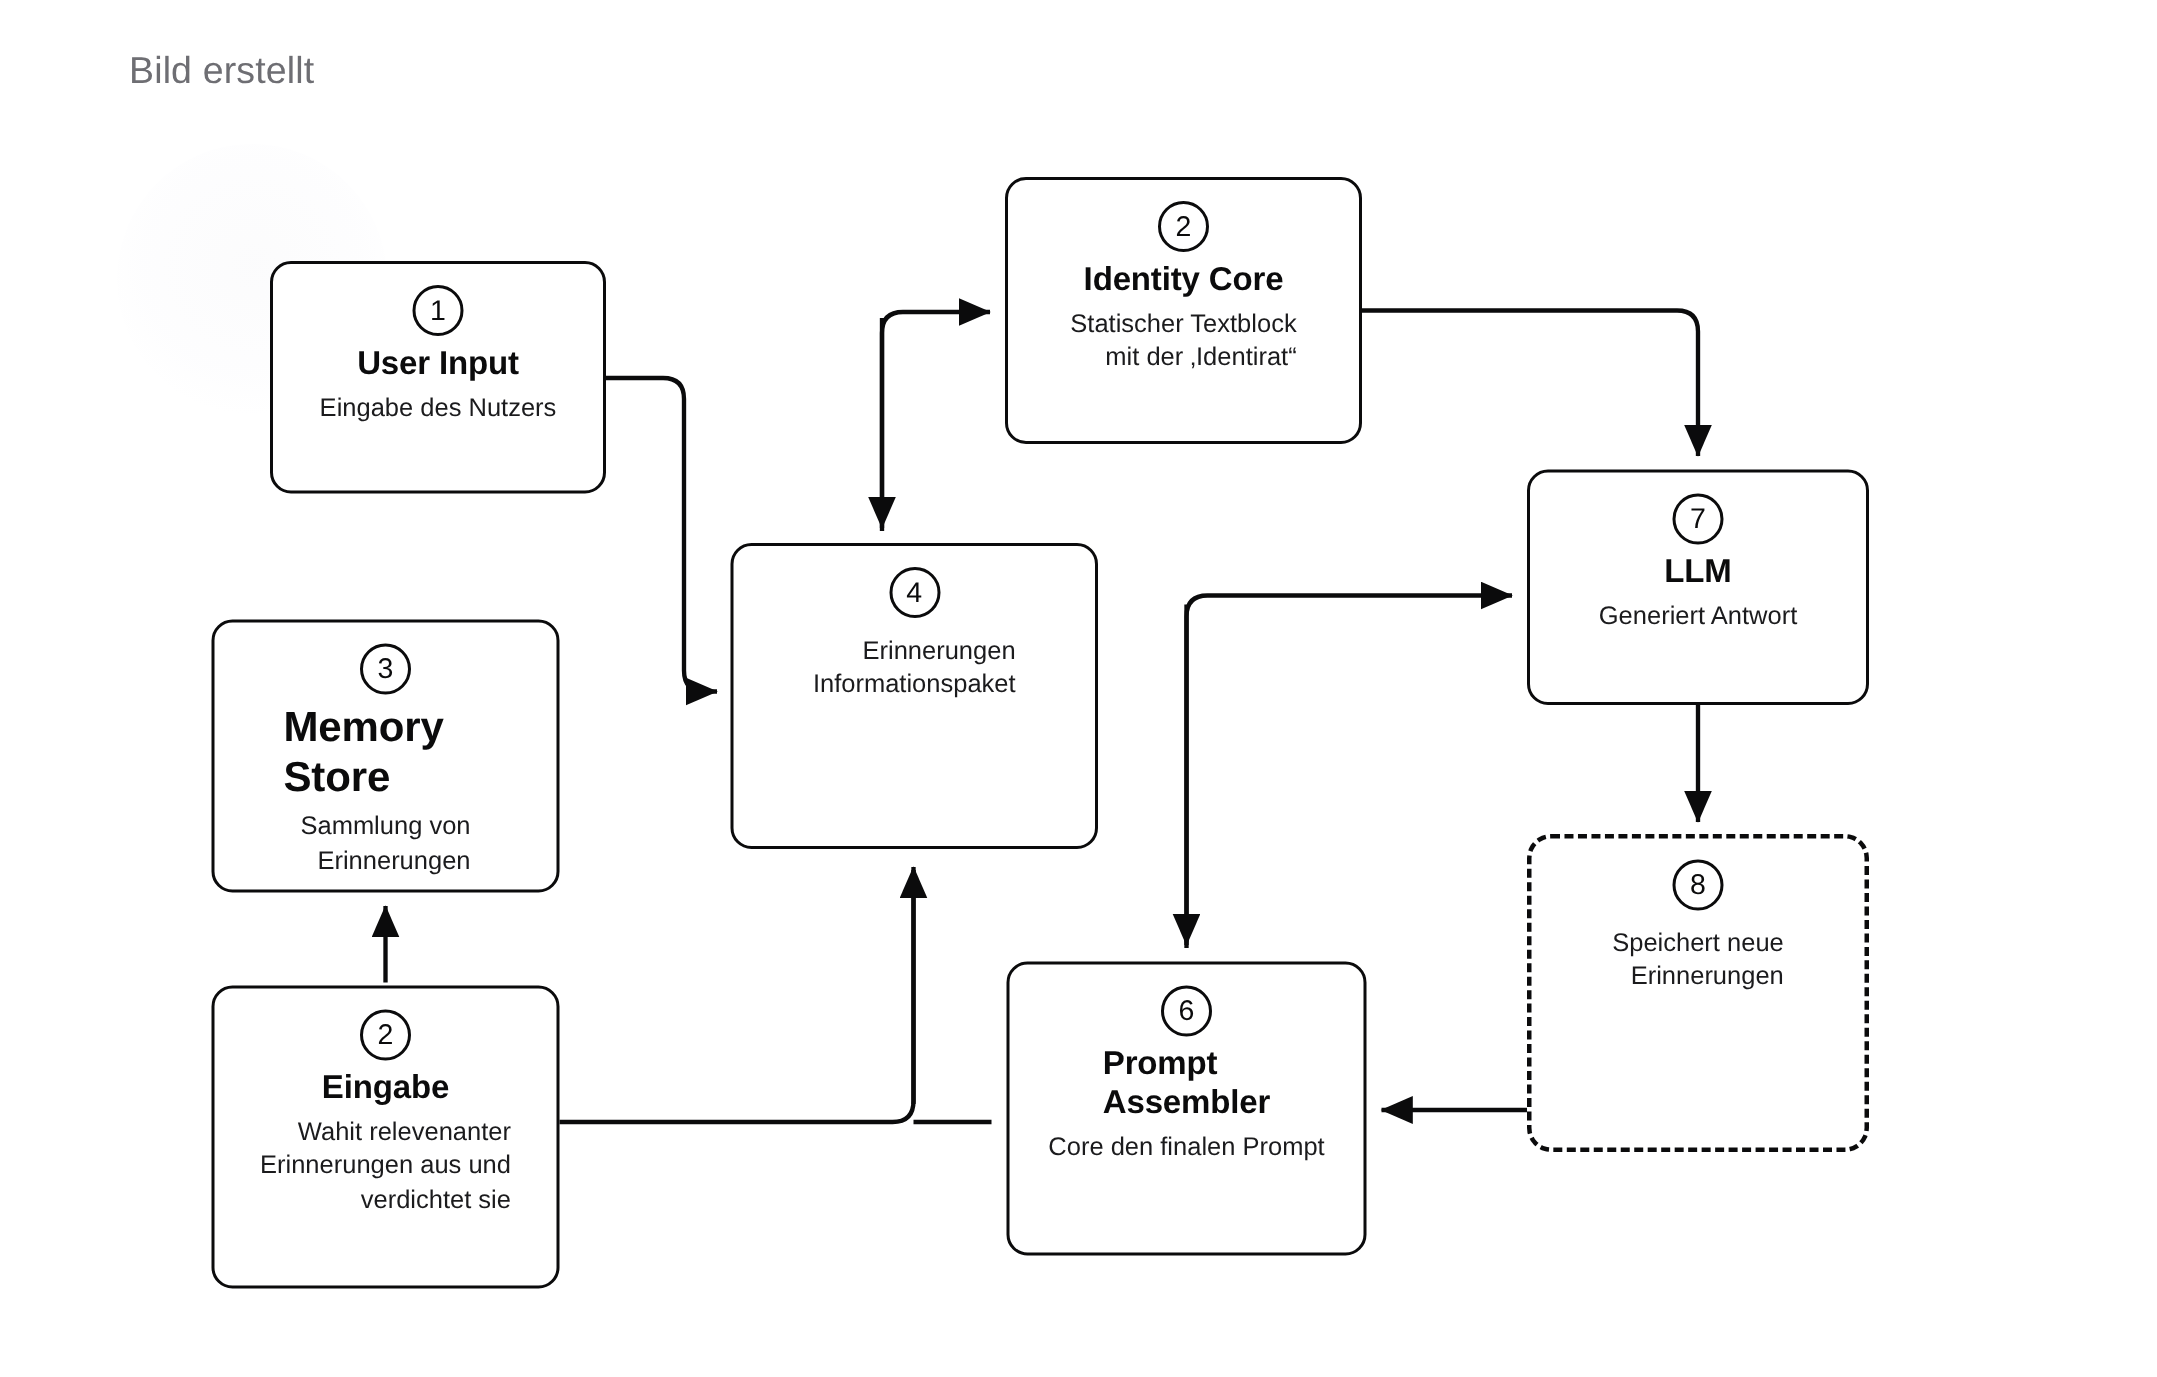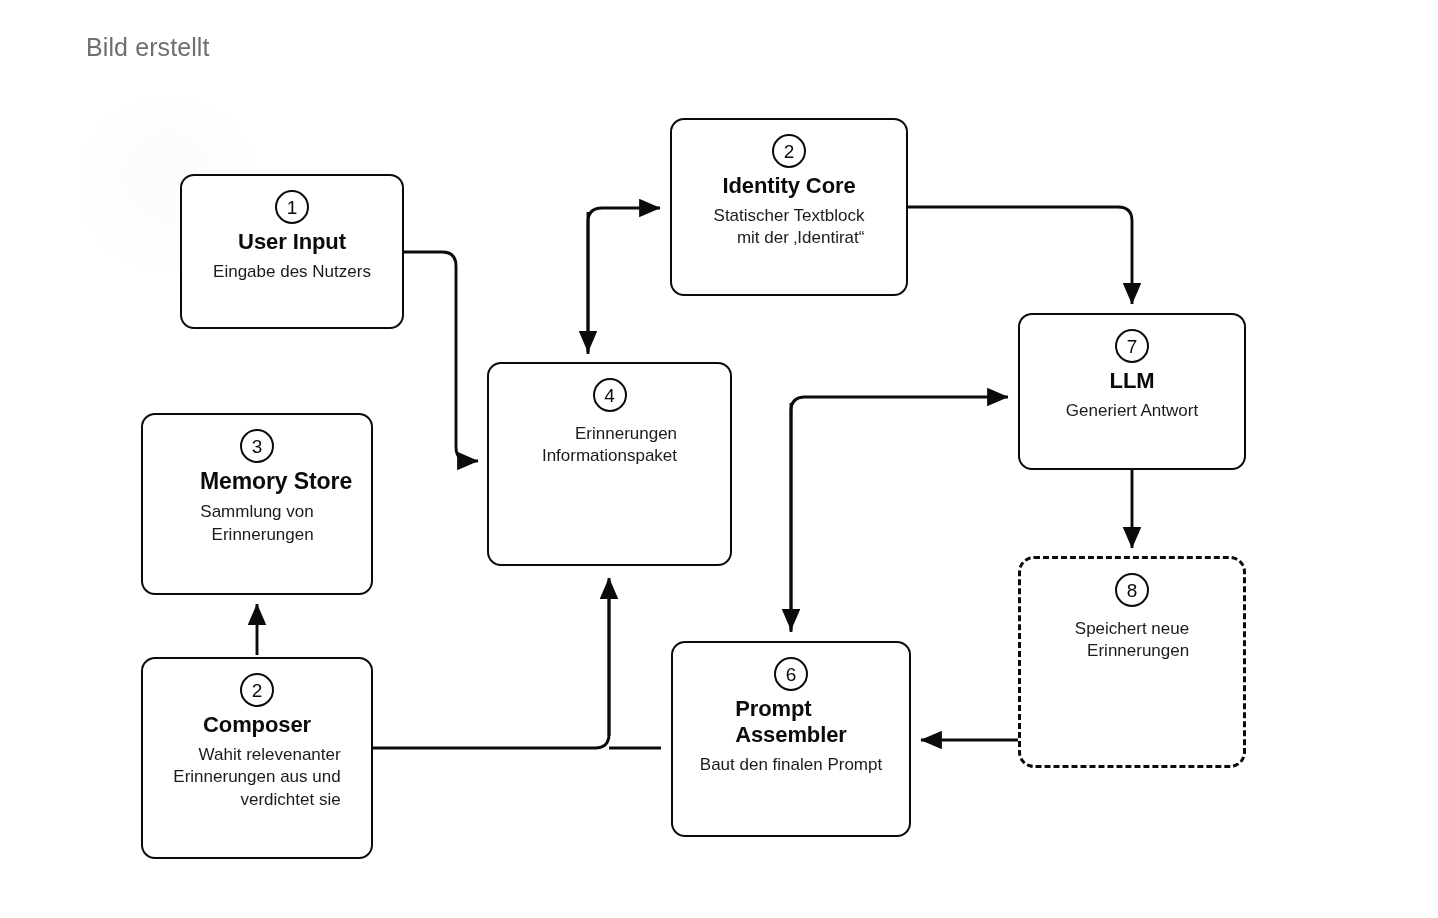--- a/index.html
+++ b/index.html
@@ -83,21 +83,21 @@
   }
   .node-desc {
     font-size: 17px;
     color: #1b1b1d;
     text-align: right;
     line-height: 1.32;
     margin-top: 6px;
     padding: 0 10px;
     white-space: pre-line;
   }
-  .node.sm .node-title { font-size: 23px; margin-left: 38px; }
+  .node.sm .node-title { font-size: 28px; margin-left: 38px; }
 </style>
 </head>
 <body>
 
 <div id="canvas">
 
   <div class="watermark"></div>
 
   <div class="header-title">Bild erstellt</div>
 
@@ -154,31 +154,31 @@
   </div>
 
   <div class="node" style="left:487px; top:362px; width:245px; height:204px;">
     <div class="badge">4</div>
     <div class="node-desc">Erinnerungen
 Informationspaket</div>
   </div>
 
   <div class="node" style="left:141px; top:657px; width:232px; height:202px;">
     <div class="badge">2</div>
-    <div class="node-title">Composer</div>
+    <div class="node-title">Eingabe</div>
     <div class="node-desc">Wahit relevenanter
 Erinnerungen aus und
 verdichtet sie</div>
   </div>
 
   <div class="node" style="left:671px; top:641px; width:240px; height:196px;">
     <div class="badge">6</div>
     <div class="node-title">Prompt
 Assembler</div>
-    <div class="node-desc">Baut den finalen Prompt</div>
+    <div class="node-desc">Core den finalen Prompt</div>
   </div>
 
   <div class="node" style="left:1018px; top:313px; width:228px; height:157px;">
     <div class="badge">7</div>
     <div class="node-title">LLM</div>
     <div class="node-desc">Generiert Antwort</div>
   </div>
 
   <div class="node dashed" style="left:1018px; top:556px; width:228px; height:212px;">
     <div class="badge">8</div>

